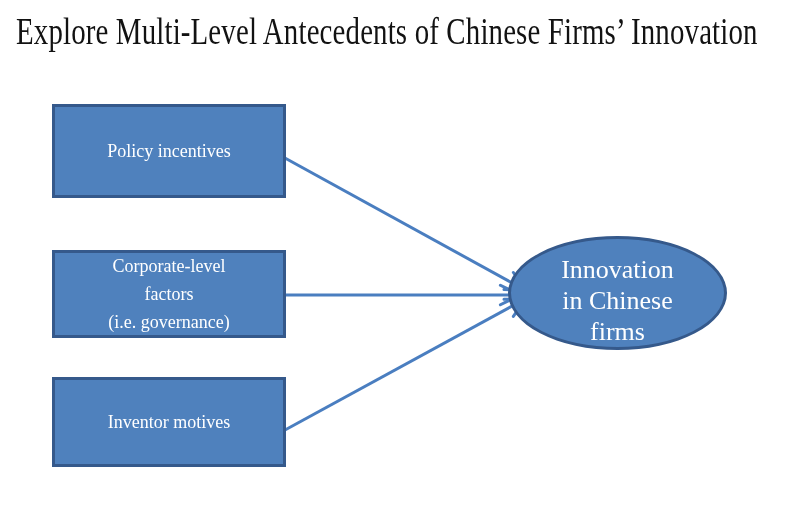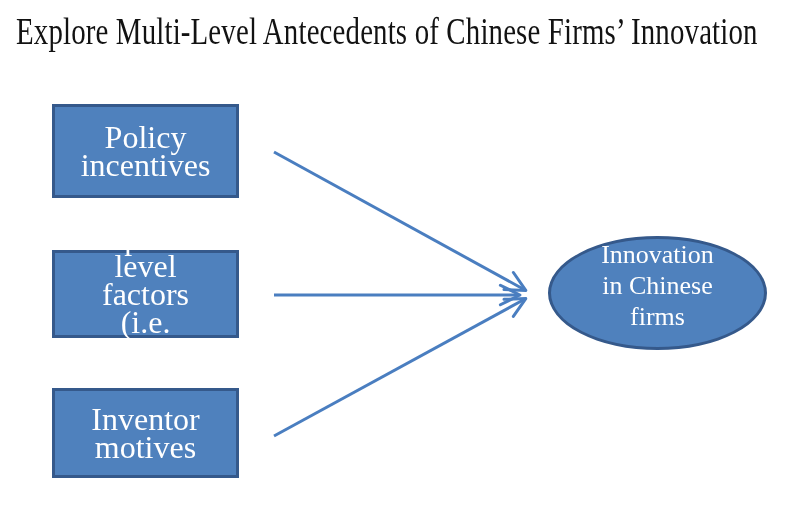--- a/index.html
+++ b/index.html
@@ -41,44 +41,44 @@
   .arrowhead-path{
     fill:none;
     stroke:var(--arrow);
     stroke-width:1;
     stroke-linecap:round;
     stroke-linejoin:round;
   }
   .box{
     position:absolute;
     left:44px;
-    width:187px;
+    width:234px;
     background:var(--fill);
     border:3px solid var(--border);
     display:flex;
     align-items:center;
     justify-content:center;
     text-align:center;
     color:var(--shape-text);
-    font-size:32px;
+    font-size:18px;
     line-height:28px;
     white-space:pre-line;
   }
   .box-1{top:104px;height:94px;}
   .box-2{top:250px;height:88px;}
-  .box-3{top:388px;height:90px;}
+  .box-3{top:377px;height:90px;}
   .ellipse{
     position:absolute;
-    left:540px;top:236px;
+    left:500px;top:236px;
     width:219px;height:114px;
     background:var(--fill);
     border:3px solid var(--border);
     border-radius:50%;
     display:flex;
-    align-items:flex-start;
+    align-items:flex-end;
     justify-content:center;
     text-align:center;
     color:var(--shape-text);
     font-size:26px;
     line-height:31px;
     white-space:pre-line;
   }
 </style>
 </head>
 <body>
@@ -98,21 +98,21 @@
     <line x1="266" y1="436" x2="517" y2="299" marker-end="url(#arrowOpen)"></line>
   </svg>
 
   <div class="box box-1">
     <span>Policy incentives</span>
   </div>
 
   <div class="box box-2">
     <span>Corporate-level
 factors
-(i.e. incentives)</span>
+(i.e. governance)</span>
   </div>
 
   <div class="box box-3">
     <span>Inventor motives</span>
   </div>
 
   <div class="ellipse">
     <span>Innovation
 in Chinese
 firms</span>

